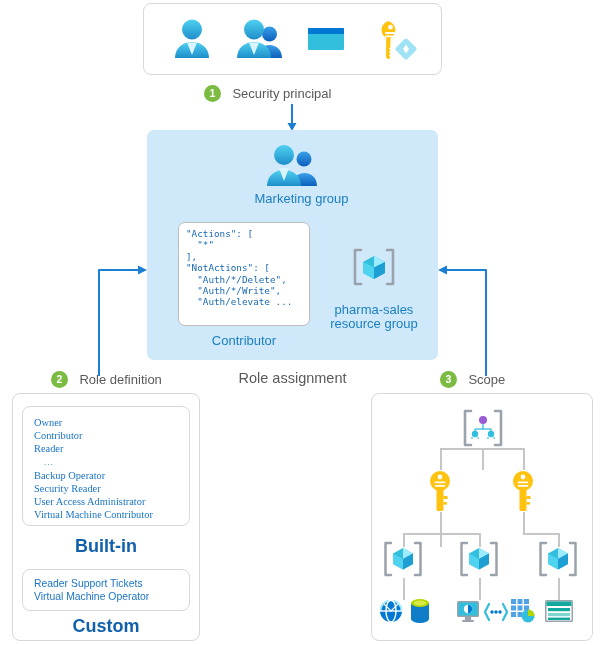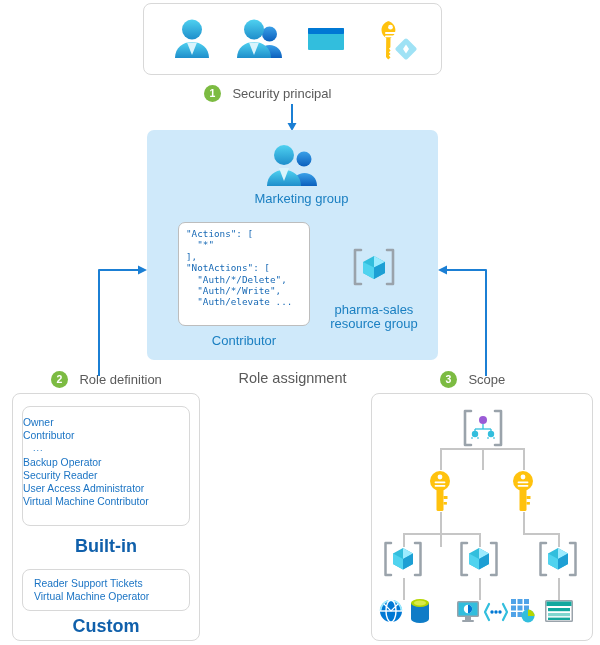--- a/index.html
+++ b/index.html
@@ -92,21 +92,22 @@
   
   #role-def-card {
     left: 12px; top: 393px;
     width: 188px; height: 248px;
     padding: 0;
   }
   #builtin-box {
     left: 22px; top: 406px;
     width: 168px; height: 120px;
     box-sizing: border-box;
-    padding: 9px 0 0 0;
+    padding: 9px 0 0 11px;
+    font-family: Liberation Serif, serif;
   }
   #custom-box {
     left: 22px; top: 569px;
     width: 168px; height: 42px;
     box-sizing: border-box;
     padding: 7px 0 0 11px;
   }
   .role-list-item {
     font-size: 10.4px;
     line-height: 13.2px;
@@ -280,20 +281,21 @@
 <div class="abs step-row" style="left:440px; top:370px;">
   <span class="step-badge">3</span>
   <span class="step-label">Scope</span>
 </div>
 
 <div class="abs card" id="role-def-card"></div>
 
 <div class="abs card" id="builtin-box">
   <div class="role-list-item">Owner</div>
   <div class="role-list-item">Contributor</div>
+  <div class="role-list-item">Reader</div>
   <div class="role-list-item ellipsis">...</div>
   <div class="role-list-item">Backup Operator</div>
   <div class="role-list-item">Security Reader</div>
   <div class="role-list-item">User Access Administrator</div>
   <div class="role-list-item">Virtual Machine Contributor</div>
 </div>
 <div class="abs group-title" style="left:22px; top:536px;">Built-in</div>
 
 <div class="abs card" id="custom-box">
   <div class="role-list-item">Reader Support Tickets</div>

